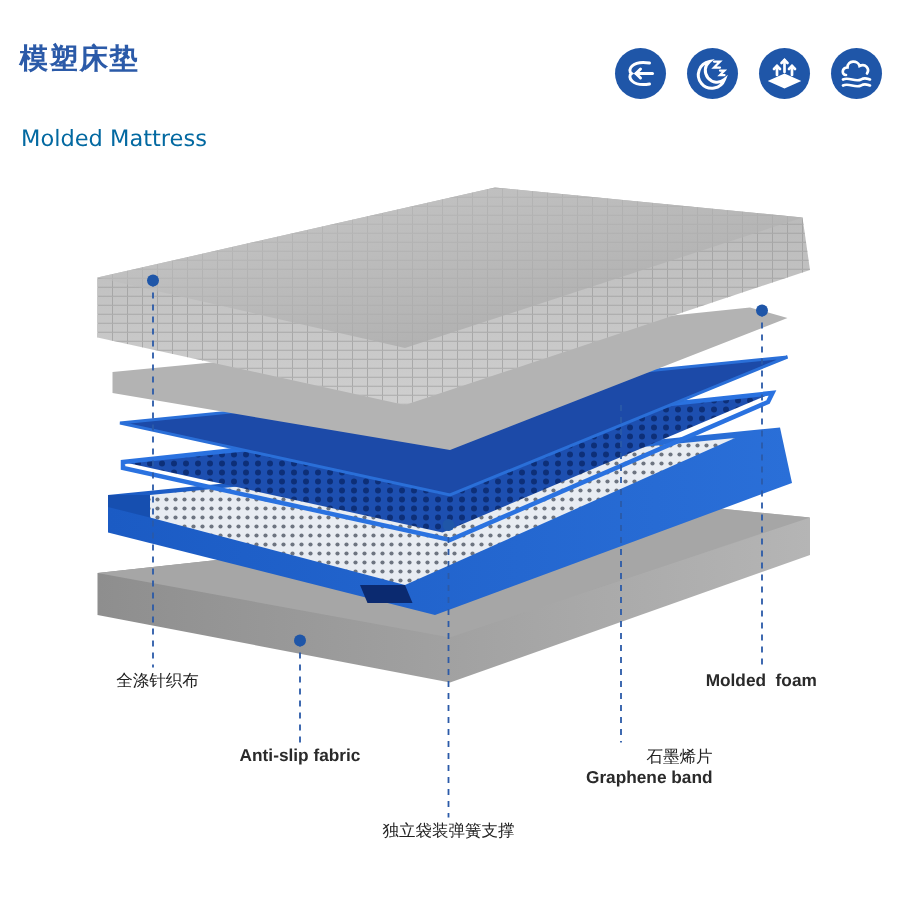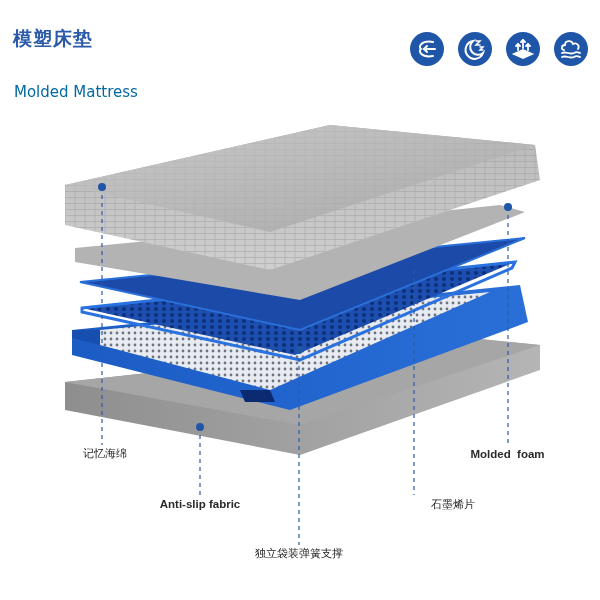--- a/index.html
+++ b/index.html
@@ -117,26 +117,27 @@
   </g>
   <g fill="#1f56a8">
     <circle cx="102" cy="187" r="4"></circle>
     <circle cx="200" cy="427" r="4"></circle>
     <circle cx="299" cy="350" r="4"></circle>
     <circle cx="508" cy="207" r="4"></circle>
   </g>
 </svg>
 
 <div class="label" style="left:20px; top:446px; width:170px;">
-  <span class="cn">记忆海绵</span>
+  <span class="cn">全涤针织布</span>
 </div>
 <div class="label" style="left:130px; top:497px; width:140px;">
   <span class="en">Anti-slip fabric</span>
 </div>
 <div class="label" style="left:214px; top:546px; width:170px;">
   <span class="cn">独立袋装弹簧支撑</span>
 </div>
 <div class="label" style="left:355px; top:497px; width:120px;text-align:right;">
   <span class="cn">石墨烯片</span>
+  <span class="en">Graphene band</span>
 </div>
 <div class="label" style="left:455px; top:447px; width:105px;">
   <span class="en" style="white-space:pre;">Molded  foam</span>
 </div>
 
 </body></html>

